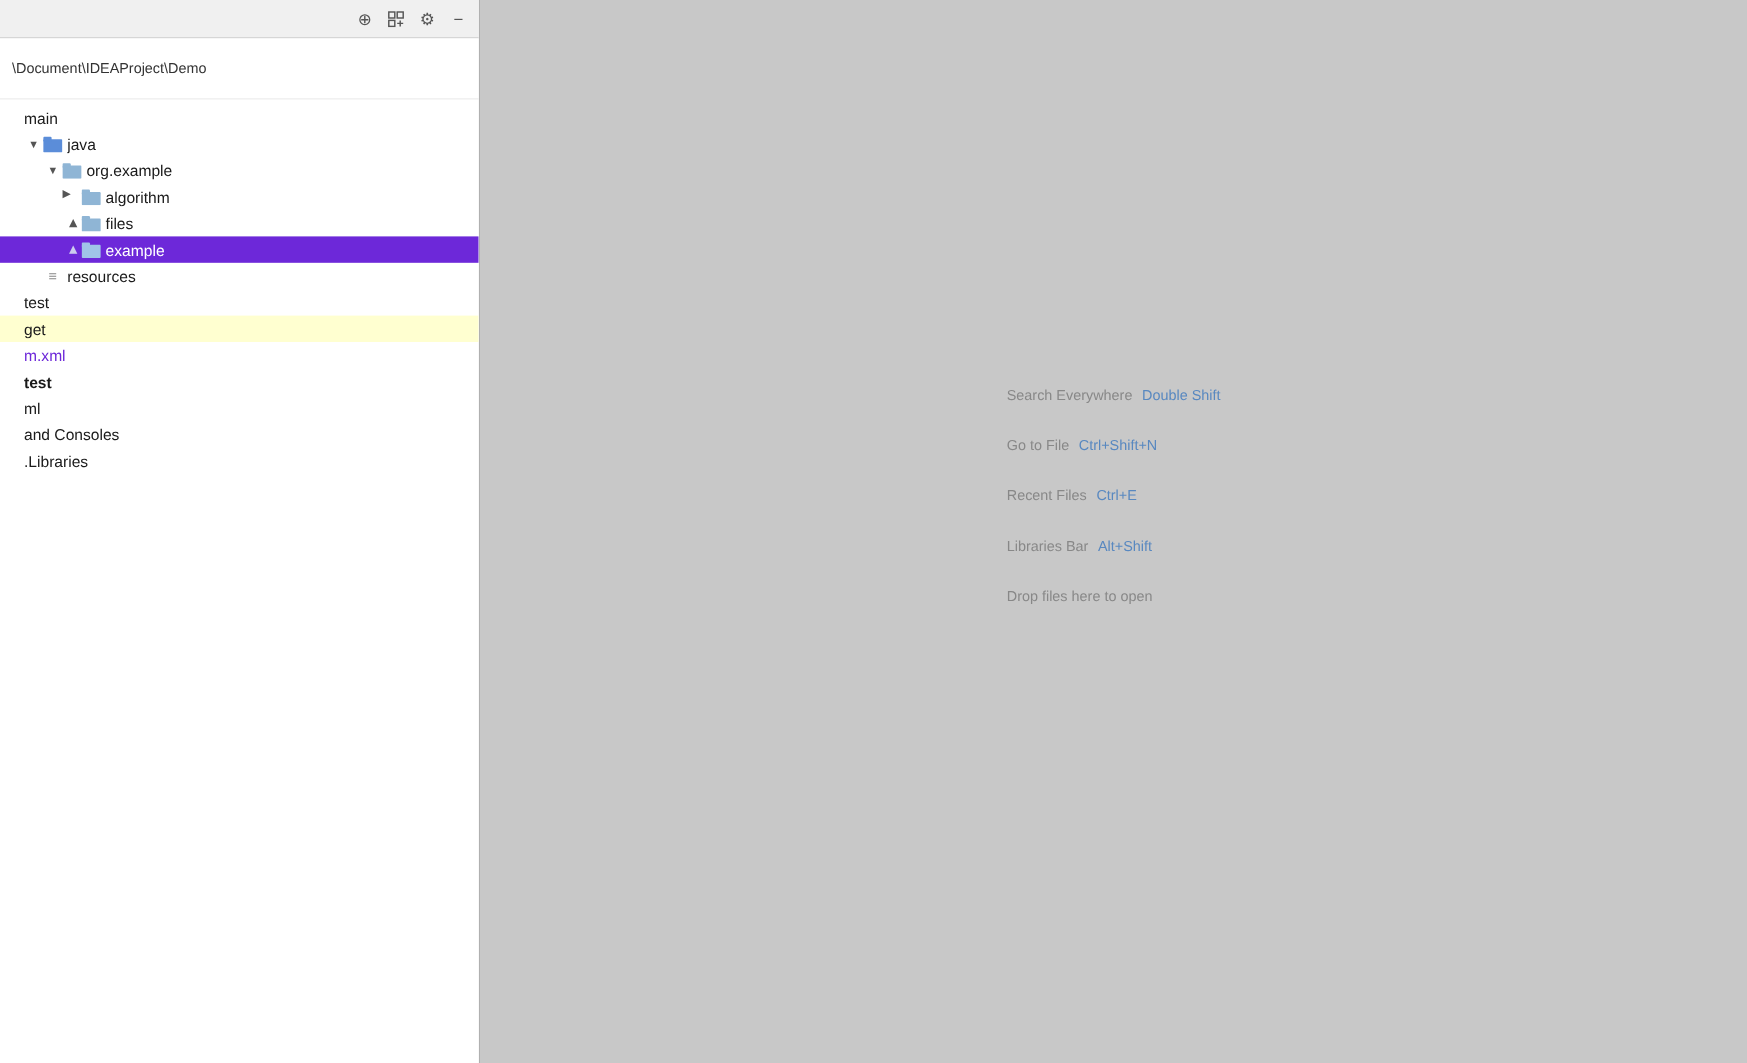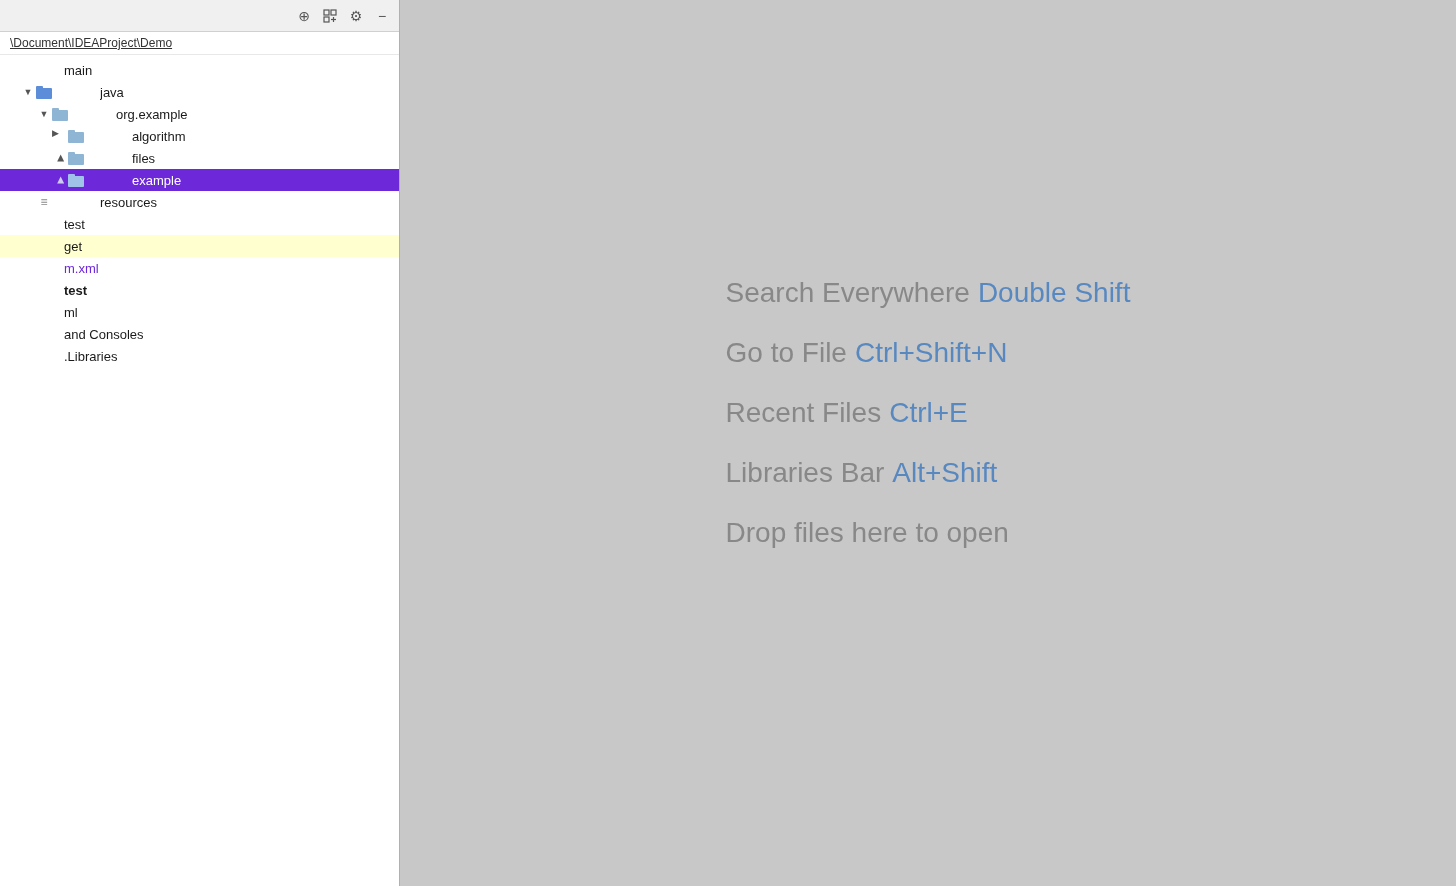--- a/index.html
+++ b/index.html
@@ -42,26 +42,25 @@
       display: flex;
       align-items: center;
       justify-content: center;
       cursor: pointer;
       border-radius: 3px;
       color: #555;
       font-size: 14px;
     }
 
     .project-path {
-      padding: 4px 10px;
+      padding: 18px 10px;
       font-size: 12px;
       color: #333;
       border-bottom: 1px solid #e8e8e8;
       background: #fff;
-      text-decoration: underline;
     }
 
     .tree-container {
       flex: 1;
       overflow-y: auto;
       overflow-x: hidden;
       background: #fff;
       padding-top: 4px;
     }
 
@@ -106,21 +105,20 @@
       margin-right: 4px;
       display: flex;
       align-items: center;
       justify-content: center;
     }
 
     .tree-label {
       flex: 1;
       overflow: hidden;
       text-overflow: ellipsis;
-      margin-left: 44px;
     }
 
     
     .right-panel {
       flex: 1;
       height: 100%;
       background: #c8c8c8;
       display: flex;
       flex-direction: column;
       align-items: center;
@@ -131,21 +129,21 @@
       display: flex;
       flex-direction: column;
       gap: 28px;
       margin-top: -60px;
     }
 
     .hint-line {
       display: flex;
       align-items: baseline;
       gap: 8px;
-      font-size: 28px;
+      font-size: 12px;
     }
 
     .hint-label {
       color: #888;
       font-weight: 400;
     }
 
     .hint-shortcut {
       color: #5888c0;
       font-weight: 400;

